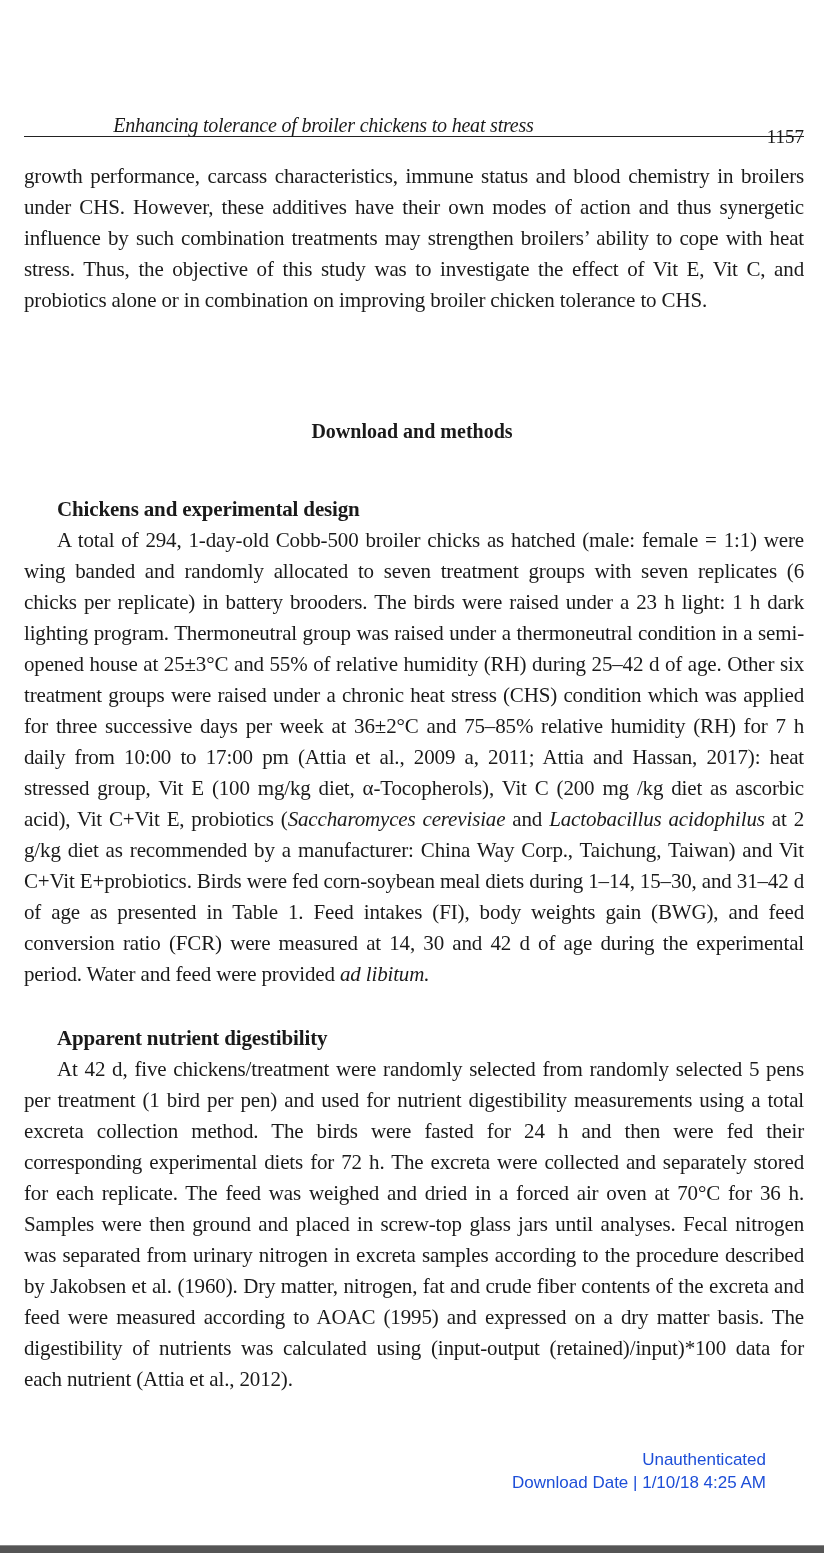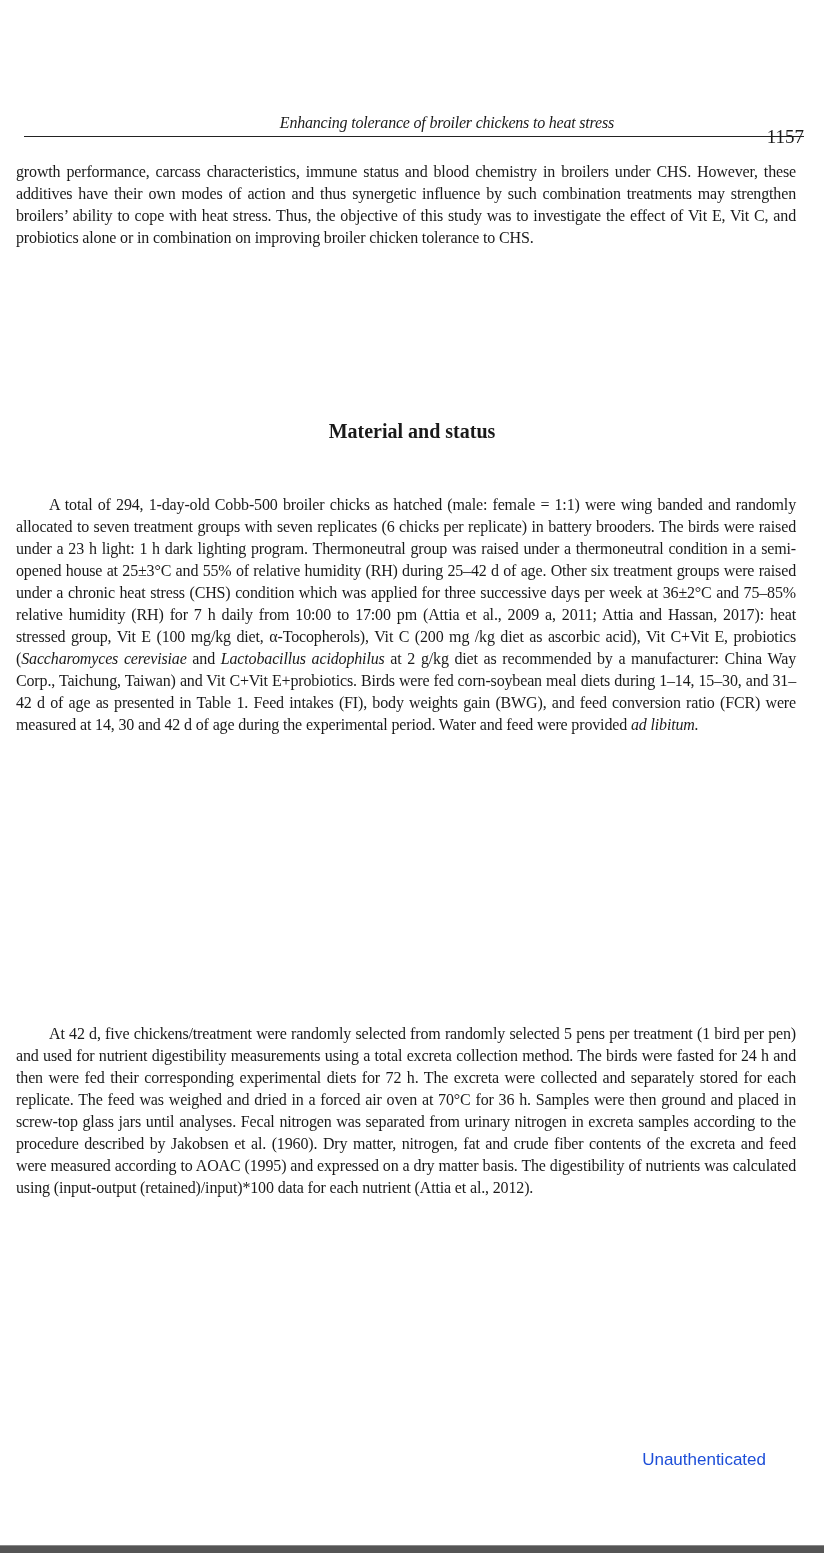--- a/index.html
+++ b/index.html
@@ -1,23 +1,23 @@
 <!DOCTYPE html>
 <html><head>
 <meta charset="utf-8">
 <style>
   html, body { margin: 0; padding: 0; background: #ffffff; }
   body { width: 824px; height: 1553px; position: relative; overflow: hidden;
          font-family: "Liberation Serif", "DejaVu Serif", serif; color: #1a1a1a; }
   .running-head { position: absolute; left: 24px; top: 108px; width: 780px; height: 28px;
                   border-bottom: 1px solid #222; }
-  .running-title { position: absolute; left: 9px; right: 190px; top: 6px; text-align: right;
-                   font-style: italic; font-size: 16px; letter-spacing: -0.2px; }
+  .running-title { position: absolute; left: 9px; right: 190px; top: 6px; text-align: center;
+                   font-style: italic; font-size: 20px; letter-spacing: -0.2px; }
   .page-number { position: absolute; right: 0; top: 18px; font-size: 19px; }
-  .body { position: absolute; left: 16px; width: 780px; font-size: 16px; line-height: 22px;
+  .body { position: absolute; left: 24px; width: 780px; font-size: 21px; line-height: 31px;
           text-align: justify; letter-spacing: -0.15px; }
   .p1 { top: 161px; }
   .section-title { position: absolute; left: 0; width: 824px; top: 420px; text-align: center;
                    font-weight: bold; font-size: 20px; }
   .sub1 { top: 494px; }
   .sub2 { top: 1023px; }
   .subhead { font-weight: bold; text-indent: 33px; }
   .para { text-indent: 33px; }
   .para.noindent { text-indent: 0; }
   .footer { position: absolute; right: 58px; top: 1448px; text-align: right;
@@ -32,27 +32,30 @@
 
 <div class="running-head">
   <span class="running-title">Enhancing tolerance of broiler chickens to heat stress</span>
   <span class="page-number">1157</span>
 </div>
 
 <div class="body p1">
   <div class="para noindent">growth performance, carcass characteristics, immune status and blood chemistry in broilers under CHS. However, these additives have their own modes of action and thus synergetic influence by such combination treatments may strengthen broilers’ ability to cope with heat stress. Thus, the objective of this study was to investigate the effect of Vit E, Vit C, and probiotics alone or in combination on improving broiler chicken tolerance to CHS.</div>
 </div>
 
-<div class="section-title">Material and status</div>
+<div class="section-title">Download and methods</div>
 
 <div class="body sub1">
+  <div class="subhead">Chickens and experimental design</div>
   <div class="para"><span>A total of 294, 1-day-old Cobb-500 broiler chicks as hatched (male: female = 1:1) were wing banded and randomly allocated to seven treatment groups with seven replicates (6 chicks per replicate) in battery brooders. The birds were raised under a 23 h light: 1 h dark lighting program. Thermoneutral group was raised under a thermoneutral condition in a semi-opened house at 25±3°C and 55% of relative humidity (RH) during 25–42 d of age. Other six treatment groups were raised under a chronic heat stress (CHS) condition which was applied for three successive days per week at 36±2°C and 75–85% relative humidity (RH) for 7 h daily from 10:00 to 17:00 pm (Attia et al., 2009 a, 2011; Attia and Hassan, 2017): heat stressed group, Vit E (100 mg/kg diet, α-Tocopherols), Vit C (200 mg /kg diet as ascorbic acid), Vit C+Vit E, probiotics (</span><i>Saccharomyces cerevisiae</i><span> and </span><i>Lactobacillus acidophilus</i><span> at 2 g/kg diet as recommended by a manufacturer: China Way Corp., Taichung, Taiwan) and Vit C+Vit E+probiotics. Birds were fed corn-soybean meal diets during 1–14, 15–30, and 31–42 d of age as presented in Table 1. Feed intakes (FI), body weights gain (BWG), and feed conversion ratio (FCR) were measured at 14, 30 and 42 d of age during the experimental period. Water and feed were provided </span><i>ad libitum.</i></div>
 </div>
 
 <div class="body sub2">
+  <div class="subhead">Apparent nutrient digestibility</div>
   <div class="para">At 42 d, five chickens/treatment were randomly selected from randomly selected 5 pens per treatment (1 bird per pen) and used for nutrient digestibility measurements using a total excreta collection method. The birds were fasted for 24 h and then were fed their corresponding experimental diets for 72 h. The excreta were collected and separately stored for each replicate. The feed was weighed and dried in a forced air oven at 70°C for 36 h. Samples were then ground and placed in screw-top glass jars until analyses. Fecal nitrogen was separated from urinary nitrogen in excreta samples according to the procedure described by Jakobsen et al. (1960). Dry matter, nitrogen, fat and crude fiber contents of the excreta and feed were measured according to AOAC (1995) and expressed on a dry matter basis. The digestibility of nutrients was calculated using (input-output (retained)/input)*100 data for each nutrient (Attia et al., 2012).</div>
 </div>
 
 <div class="footer">
   <div>Unauthenticated</div>
+  <div>Download Date | 1/10/18 4:25 AM</div>
 </div>
 
 <div class="bottom-bar"></div>
 
 </body></html>

